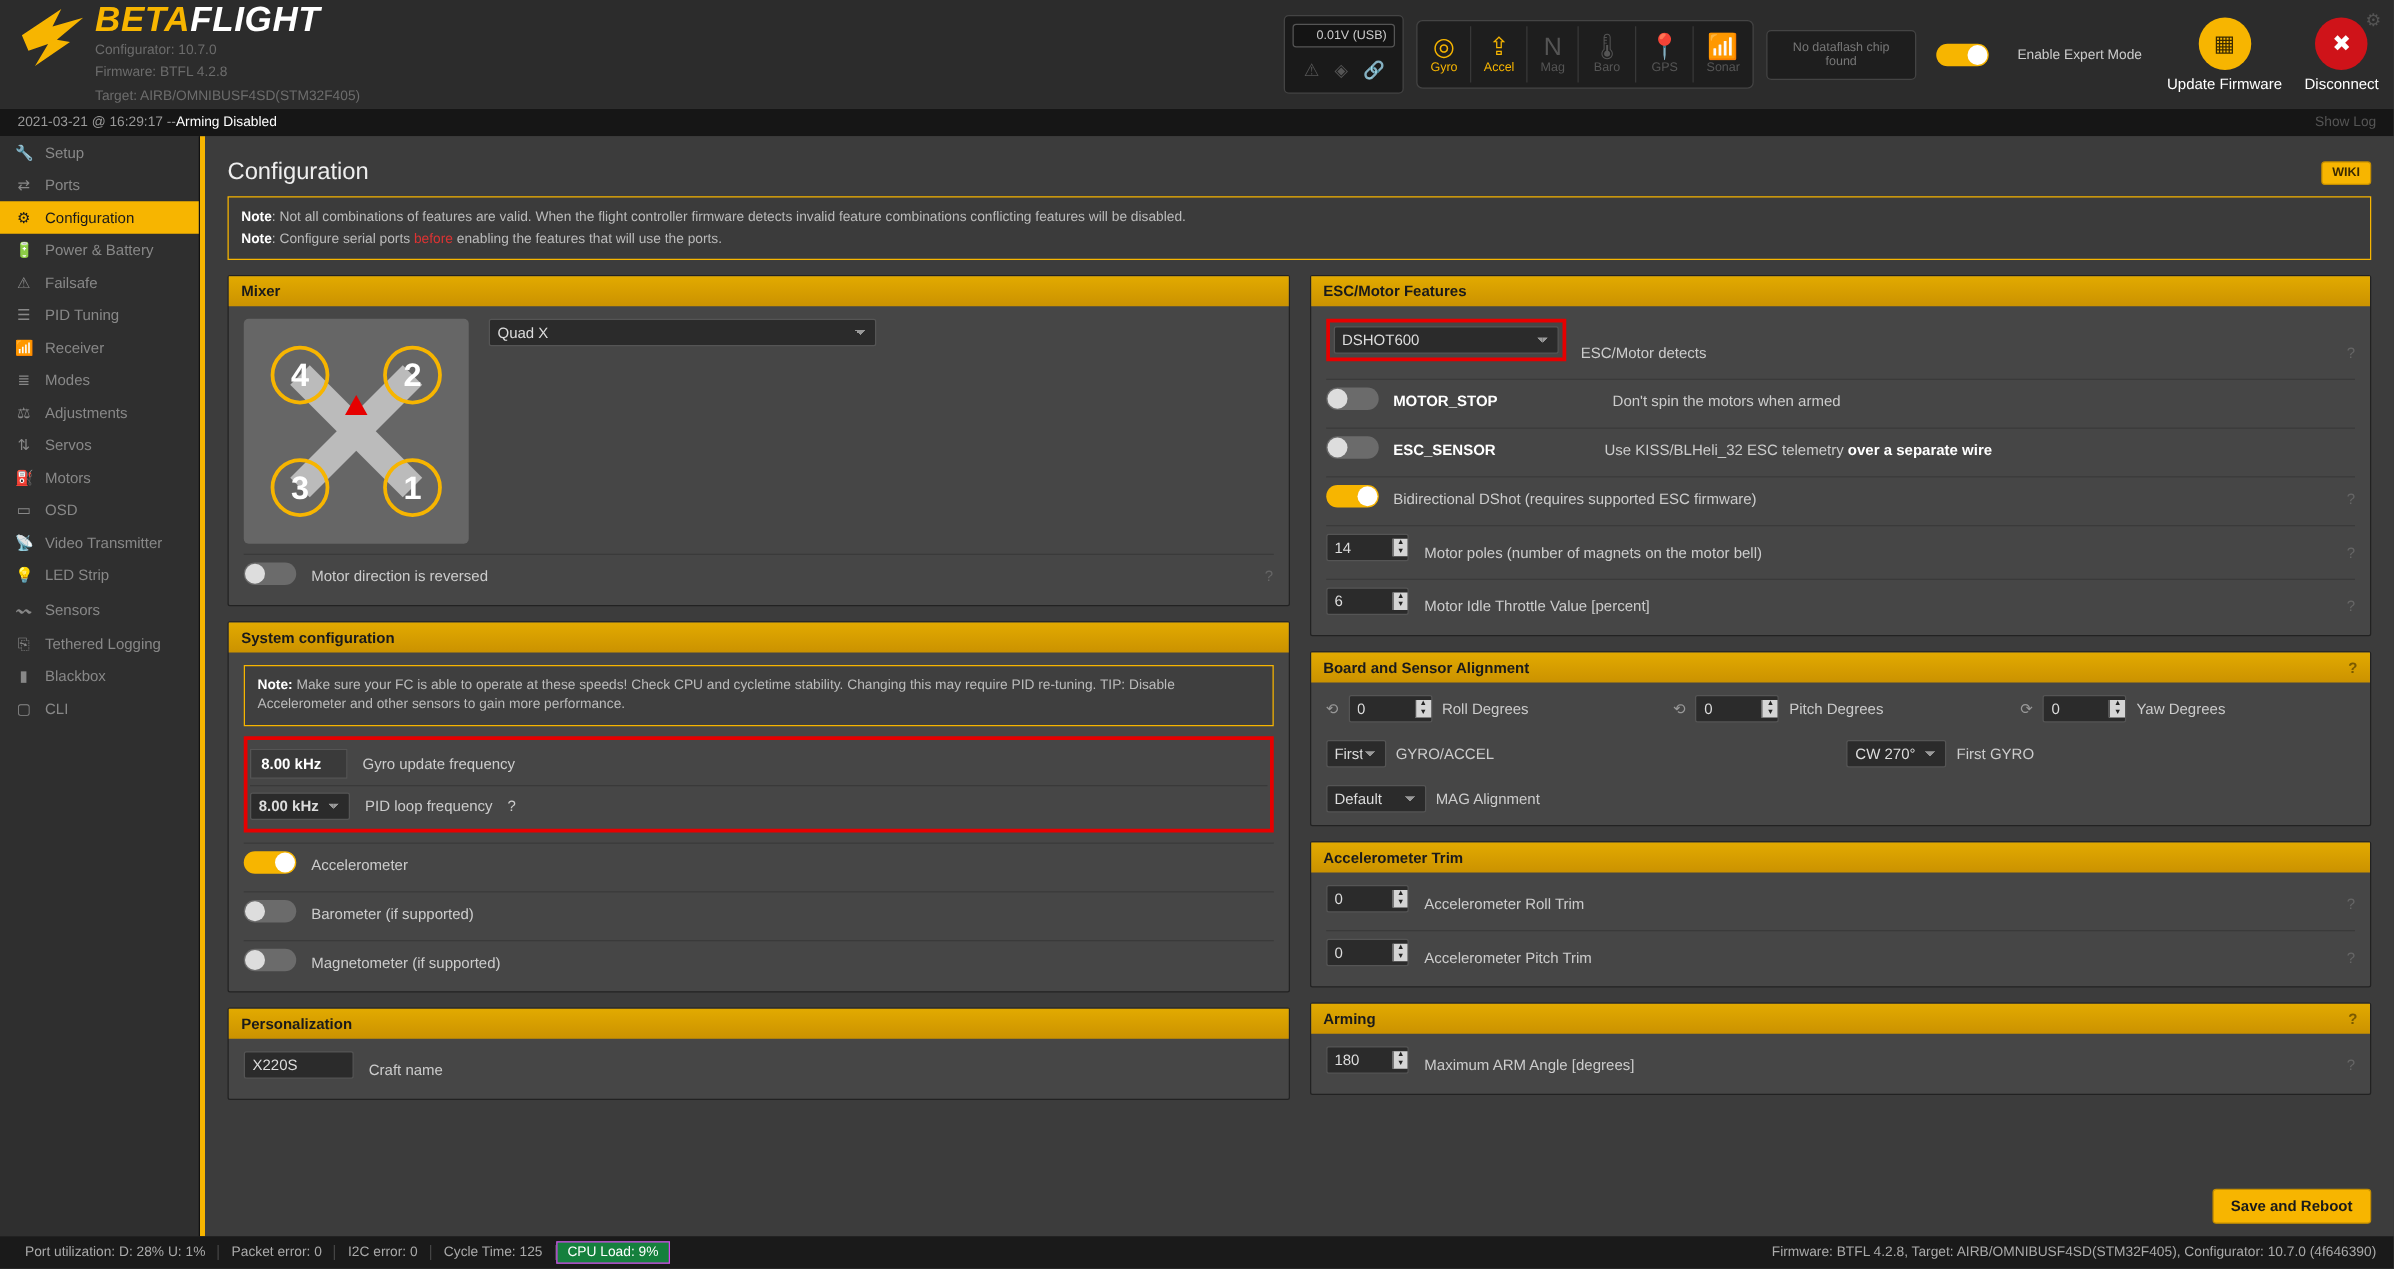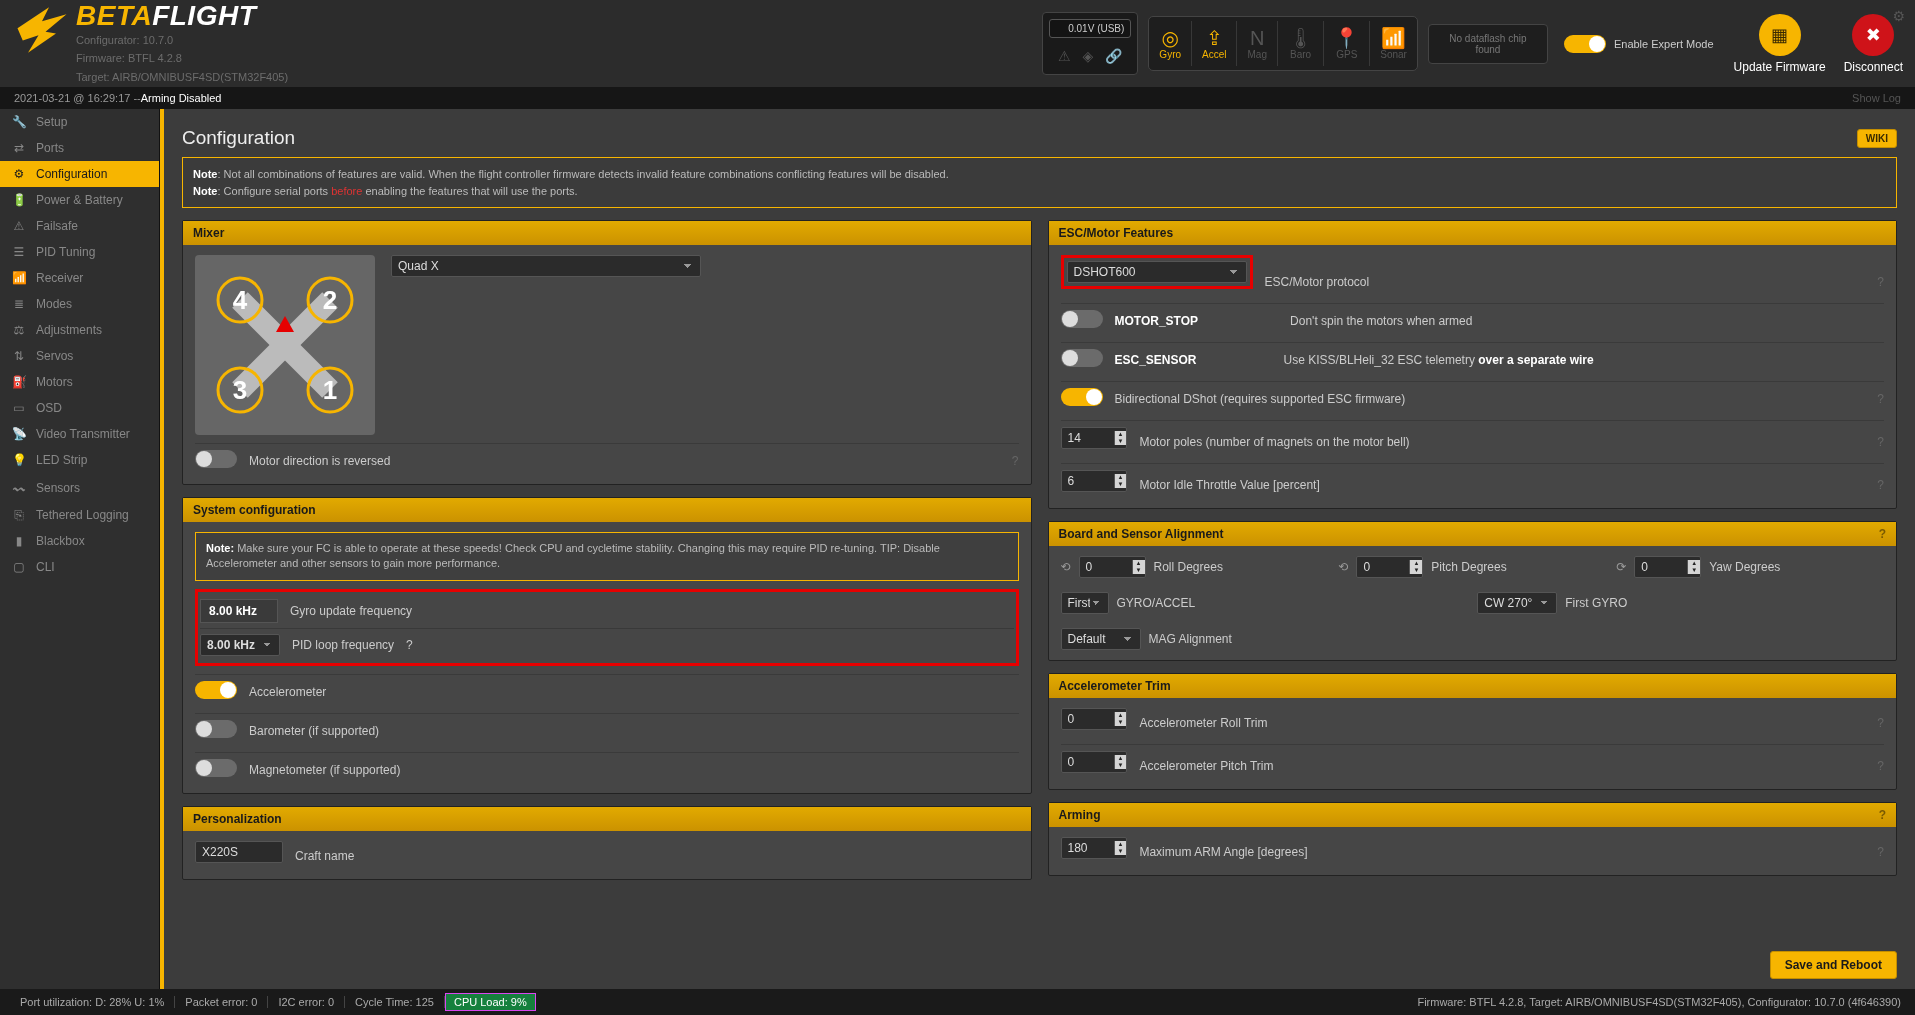--- a/index.html
+++ b/index.html
@@ -34,21 +34,21 @@
 .ind-row { display:flex; gap:12px; padding:4px 8px;}
 .ind-row .ind { color:#555; font-size:14px;}
 .ind-row .ind.on { color:#f7b500;}
 .volt-wrap { display:flex; flex-direction:column; align-items:center; gap:6px; background:#1a1a1a; border:1px solid #444; border-radius:4px; padding:6px;}
 .sensor-box { display:flex; background:#1e1e1e; border:1px solid #444; border-radius:5px; padding:4px 0;}
 .sensor { display:flex; flex-direction:column; align-items:center; padding:6px 10px; border-right:1px solid #383838; font-size:10px; color:#555;}
 .sensor:last-child{border-right:none}
 .sensor.on { color:#f7b500; }
 .sensor-ic{ font-size:20px; height:22px; line-height:22px;}
 .dataflash { background:#1e1e1e; border:1px solid #444; border-radius:4px; padding:8px 10px; text-align:center; color:#777; font-size:10px; width:120px;}
-.expert-row{ display:flex; align-items:center; gap:8px; color:#ccc; font-size:11px; padding:0 6px;}
+.expert-row{ display:flex; align-items:center; gap:23px; color:#ccc; font-size:11px; padding:0 6px;}
 .big-btn { display:flex; flex-direction:column; align-items:center; gap:4px; font-size:12px; color:#fff; cursor:pointer; padding:0 4px;}
 .big-circle{ width:42px;height:42px;border-radius:50%; display:flex;align-items:center;justify-content:center;font-size:18px;}
 .big-yellow{background:#f7b500;color:#3a2a00;}
 .big-red{background:#cf1319;color:#fff;}
 .gear { position:absolute; top:8px; right:10px; color:#555; font-size:14px;}
 
 .status-bar{ background:#161616; color:#999; padding:5px 14px; font-size:11px; display:flex;}
 .status-bar .arm { color:#fff;}
 .show-log{margin-left:auto; color:#555;}
 
@@ -354,21 +354,21 @@
 
         <div class="panel">
           <div class="panel-head">
               <span>ESC/Motor Features</span>
             </div>
           <div class="panel-body">
             <div class="row-line" style="border:none">
               <span class="hl-red" style="padding:3px;display:inline-block">
                 <select class="sel-mid"><option>DSHOT600</option></select>
               </span>
-              <span>ESC/Motor protocol</span>
+              <span>ESC/Motor detects</span>
               <span class="help-r">?</span>
             </div>
             <div class="row-line">
                 <div class="toggle"></div>
                 <b style="color:#fff">MOTOR_STOP</b>
                 <span style="margin-left:80px;color:#ccc">Don't spin the motors when armed</span>
               </div>
             <div class="row-line">
                 <div class="toggle"></div>
                 <b style="color:#ffffff">ESC_SENSOR</b>

